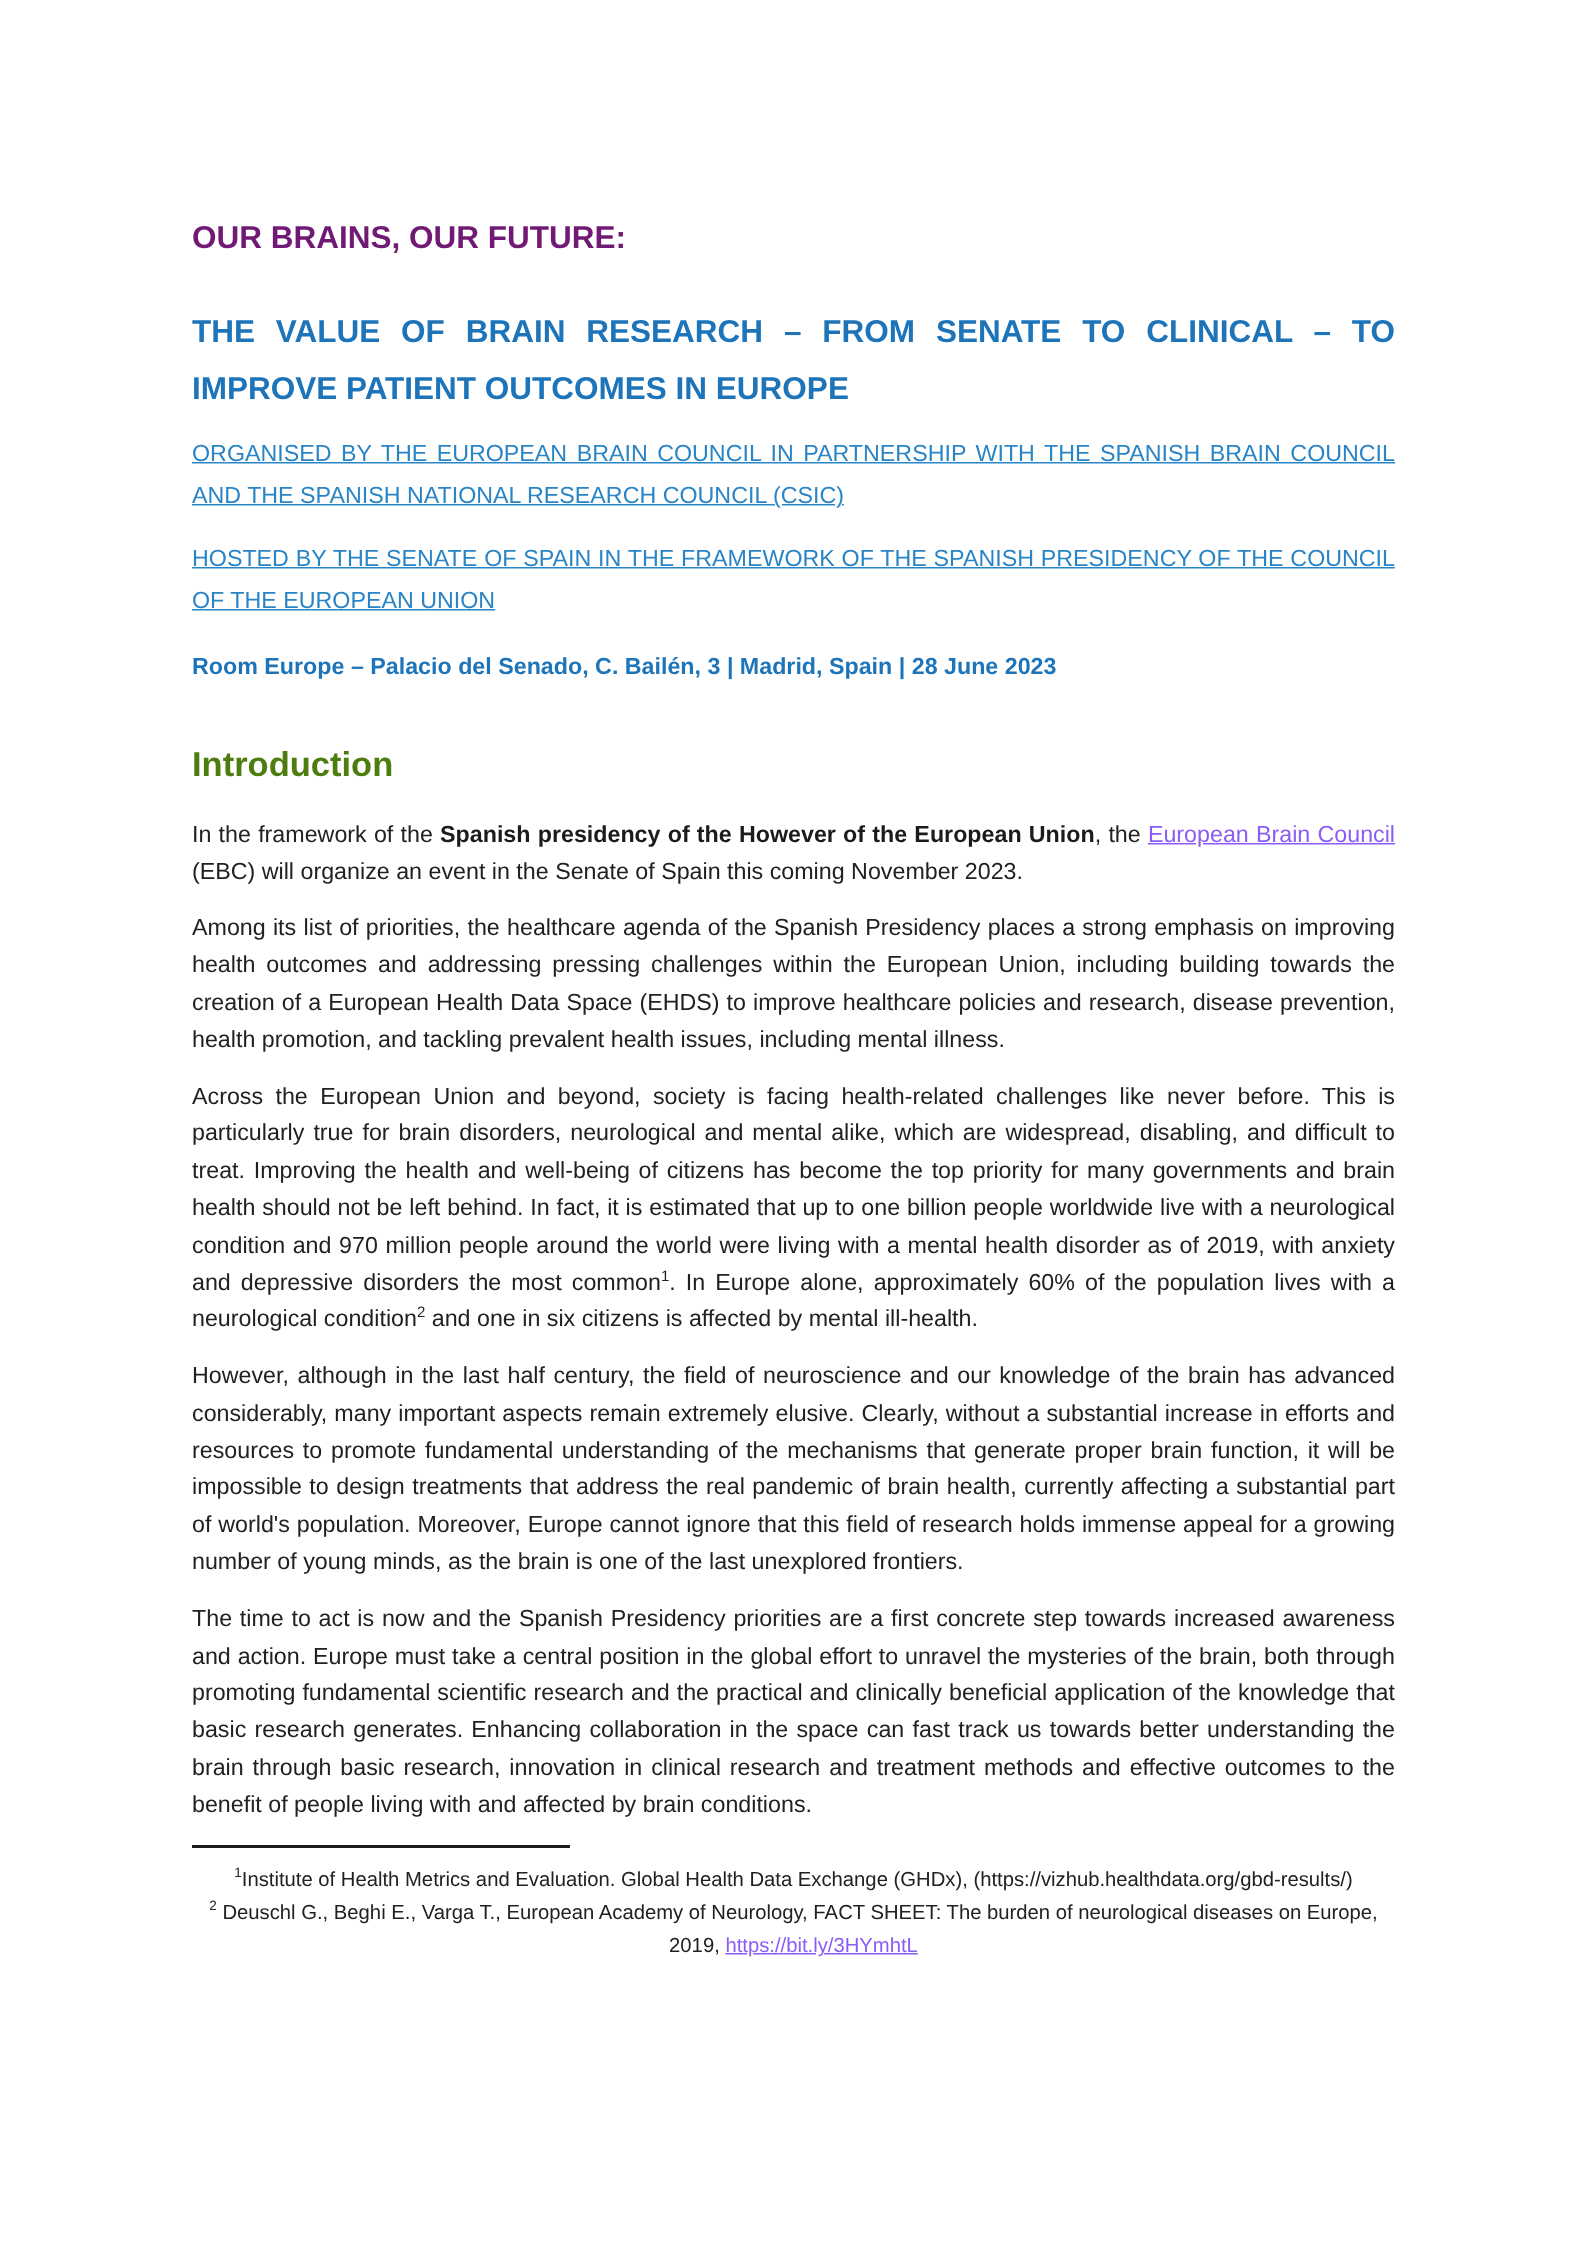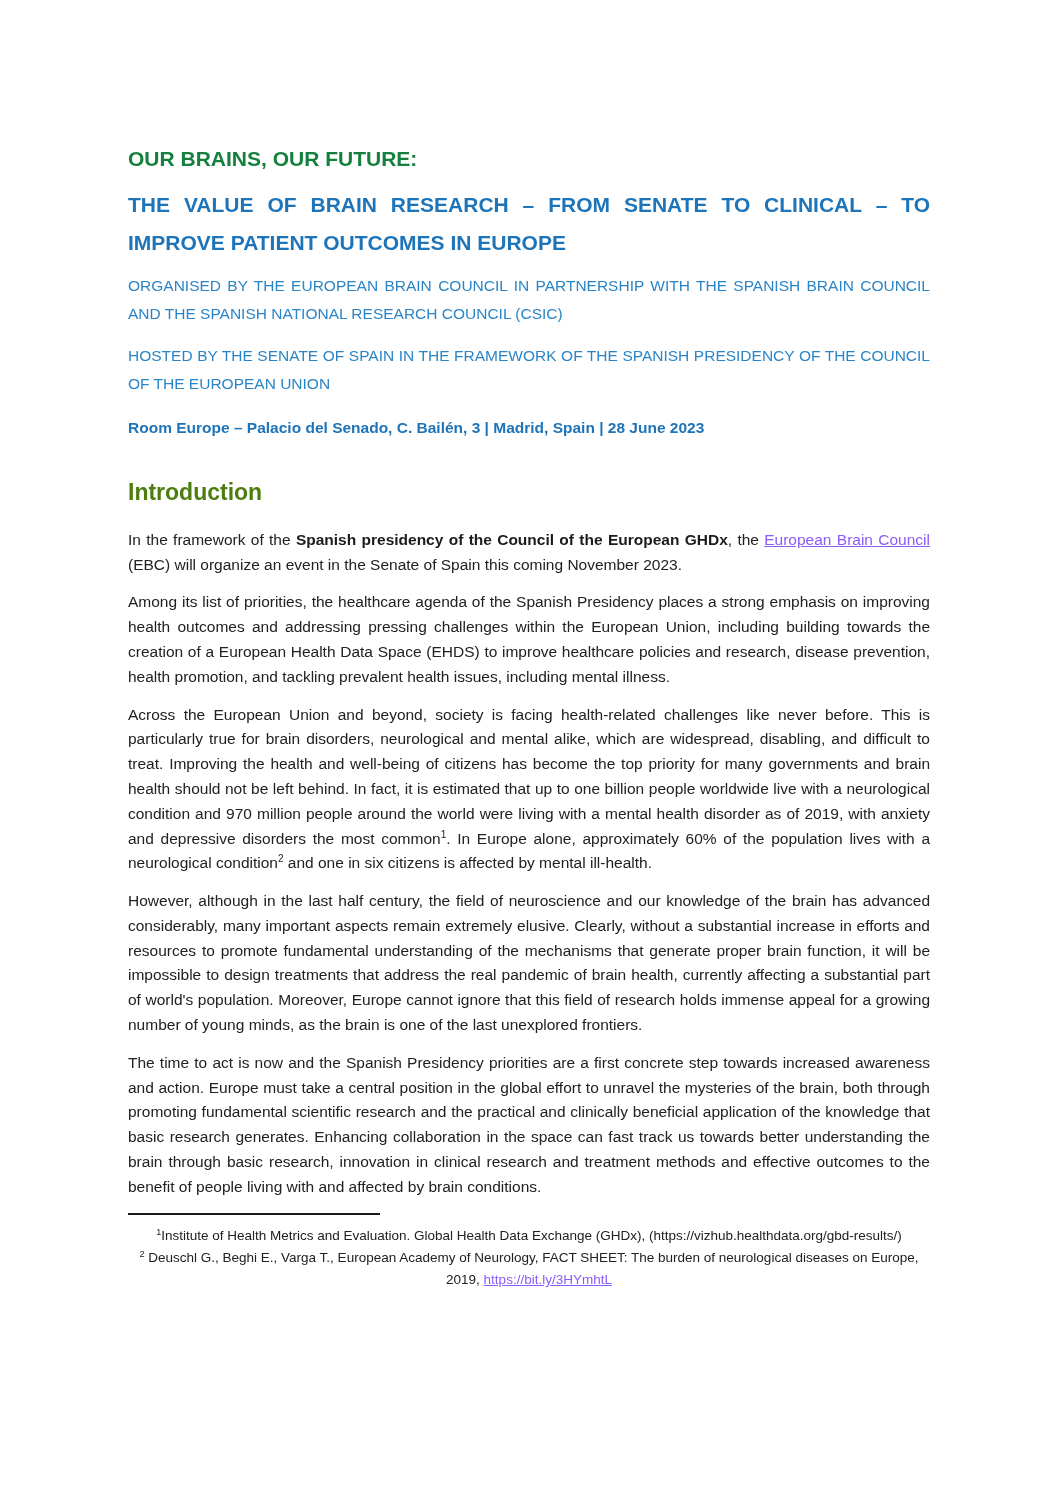--- a/index.html
+++ b/index.html
@@ -15,40 +15,41 @@
     box-sizing: border-box;
   }
   .page {
     box-sizing: border-box;
     width: 1058px;
     min-height: 1497px;
     padding: 140px 128px 60px 128px;
     background: #ffffff;
   }
   .kicker {
-    color: #15803d;
+    color: #701a75;
     font-weight: bold;
     font-size: 21px;
     line-height: 1.8;
-    margin: 0 0 8px 0;
+    margin: 0 0 25px 0;
   }
   .doc-title {
     color: #1E74B9;
     font-weight: bold;
     font-size: 21px;
     line-height: 1.8;
     text-align: justify;
     margin: 0 0 11px 0;
   }
   .doc-subtitle {
     color: #2A85C6;
     font-size: 15.5px;
     line-height: 1.8;
     text-align: justify;
     margin: 0 0 14px 0;
+    text-decoration: underline;
   }
   .doc-subtitle.hosted {
     margin: 0 0 16px 0;
   }
   .event-line {
     color: #1E74B9;
     font-weight: bold;
     font-size: 15.5px;
     line-height: 1.8;
     margin: 0 0 36px 0;
@@ -110,21 +111,21 @@
 
   <p class="doc-subtitle">ORGANISED BY THE EUROPEAN BRAIN COUNCIL IN PARTNERSHIP WITH THE SPANISH BRAIN COUNCIL AND THE SPANISH NATIONAL RESEARCH COUNCIL (CSIC)</p>
 
   <p class="doc-subtitle hosted">HOSTED BY THE SENATE OF SPAIN IN THE FRAMEWORK OF THE SPANISH PRESIDENCY OF THE COUNCIL OF THE EUROPEAN UNION</p>
 
   <p class="event-line">Room Europe – Palacio del Senado, C. Bailén, 3 | Madrid, Spain | 28 June 2023</p>
 
   <h2 class="intro-heading">Introduction</h2>
 
   <p class="body-para">
-    <span>In the framework of the </span><strong>Spanish presidency of the Council of the European GHDx</strong><span>, the </span><a class="link">European Brain Council</a><span> (EBC) will organize an event in the Senate of Spain this coming November 2023.</span>
+    <span>In the framework of the </span><strong>Spanish presidency of the However of the European Union</strong><span>, the </span><a class="link">European Brain Council</a><span> (EBC) will organize an event in the Senate of Spain this coming November 2023.</span>
   </p>
 
   <p class="body-para">Among its list of priorities, the healthcare agenda of the Spanish Presidency places a strong emphasis on improving health outcomes and addressing pressing challenges within the European Union, including building towards the creation of a European Health Data Space (EHDS) to improve healthcare policies and research, disease prevention, health promotion, and tackling prevalent health issues, including mental illness.</p>
 
   <p class="body-para">
     <span>Across the European Union and beyond, society is facing health-related challenges like never before. This is particularly true for brain disorders, neurological and mental alike, which are widespread, disabling, and difficult to treat. Improving the health and well-being of citizens has become the top priority for many governments and brain health should not be left behind. In fact, it is estimated that up to one billion people worldwide live with a neurological condition and 970 million people around the world were living with a mental health disorder as of 2019, with anxiety and depressive disorders the most common</span><sup class="fn-ref">1</sup><span>. In Europe alone, approximately 60% of the population lives with a neurological condition</span><sup class="fn-ref">2</sup><span> and one in six citizens is affected by mental ill-health.</span>
   </p>
 
   <p class="body-para">However, although in the last half century, the field of neuroscience and our knowledge of the brain has advanced considerably, many important aspects remain extremely elusive. Clearly, without a substantial increase in efforts and resources to promote fundamental understanding of the mechanisms that generate proper brain function, it will be impossible to design treatments that address the real pandemic of brain health, currently affecting a substantial part of world's population. Moreover, Europe cannot ignore that this field of research holds immense appeal for a growing number of young minds, as the brain is one of the last unexplored frontiers.</p>
 

